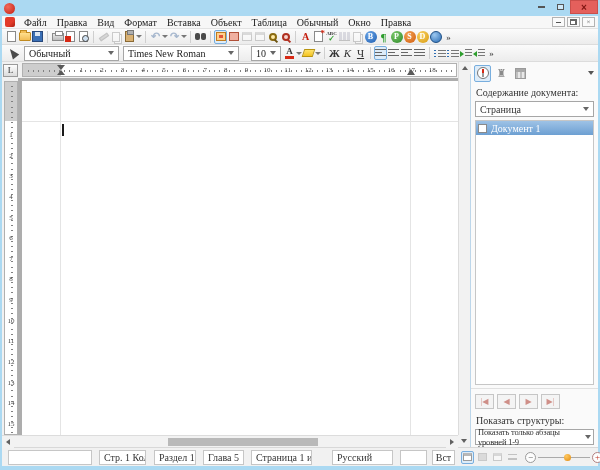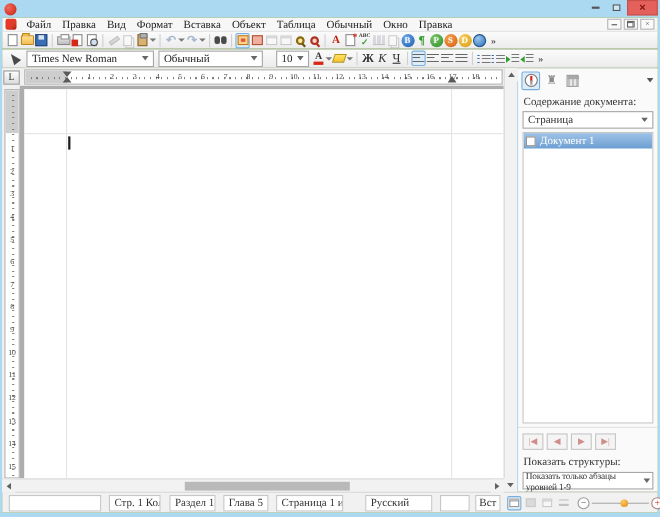--- a/index.html
+++ b/index.html
@@ -328,26 +328,26 @@
         </div>
       <div class="i">
           <span class="t-ovf">»</span>
         </div>
     </div>
 
     <div class="tb tb2">
       <div class="i" style="width:18px">
           <span class="sh-cursor"></span>
         </div>
+      <div class="cmb" style="width:95px">
+          <span>Обычный</span>
+          <span class="cchev"></span>
+        </div>
       <div class="cmb" style="width:116px">
           <span>Times New Roman</span>
-          <span class="cchev"></span>
-        </div>
-      <div class="cmb" style="width:95px">
-          <span>Обычный</span>
           <span class="cchev"></span>
         </div>
       <div class="cmb" style="width:30px;margin-left:10px">
           <span>10</span>
           <span class="cchev"></span>
         </div>
       <div class="i">
           <span class="fontcolor">
             <span style="font-size:9px;font-weight:bold;color:#333">A</span>
             <span class="bar"></span>

